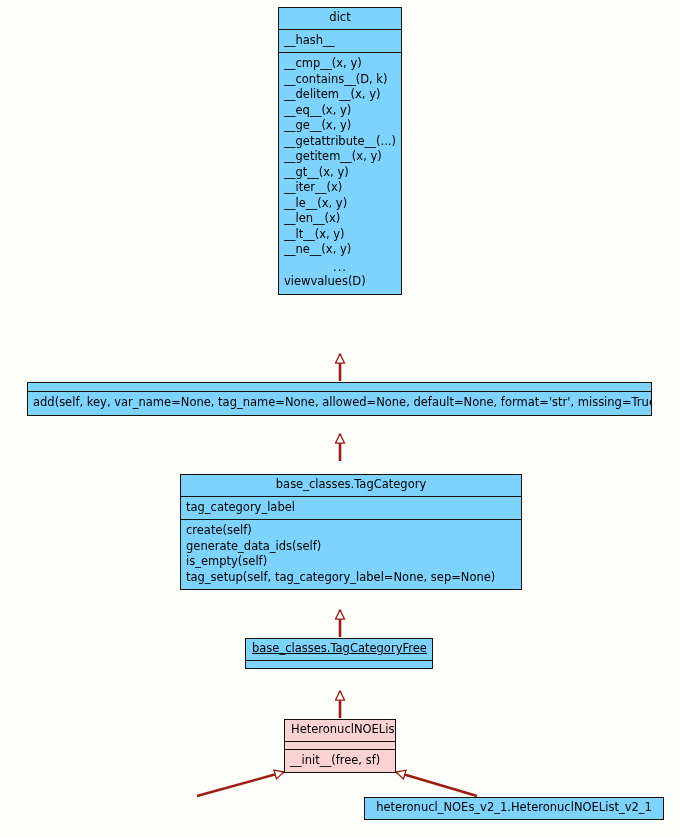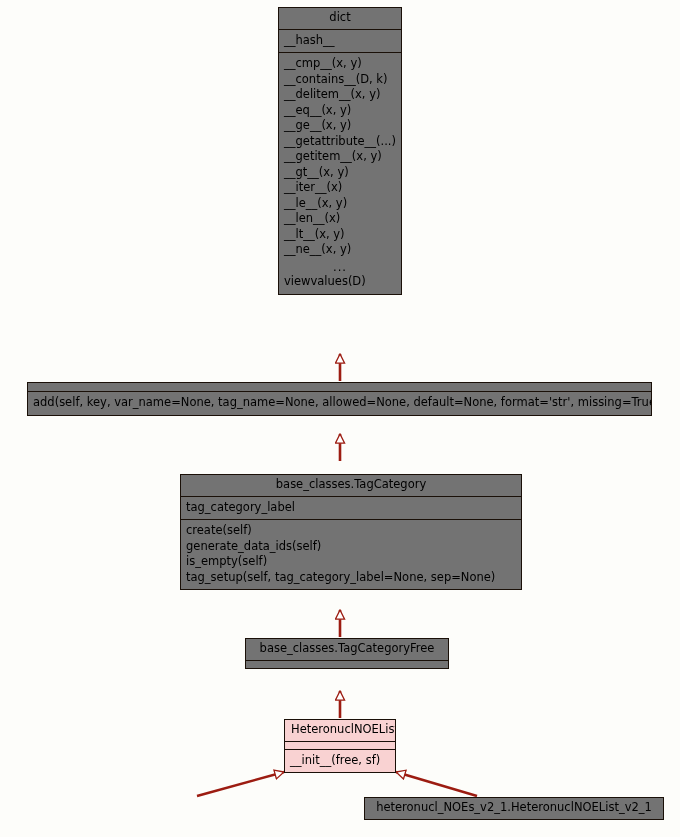--- a/index.html
+++ b/index.html
@@ -24,21 +24,21 @@
     position: absolute;
     left: 0; top: 0;
     width: 680px;
     height: 837px;
     pointer-events: none;
   }
   .uml-class {
     position: absolute;
     box-sizing: border-box;
     border: 1px solid #1a1008;
-    background: #737373;
+    background: #7dd3fc;
     color: #000000;
     font-size: 11.5px;
     line-height: 1;
   }
   .uml-class.highlight {
     background: #f9d2d2;
   }
   .compartment {
     box-sizing: border-box;
     overflow: hidden;
@@ -133,21 +133,21 @@
       <div class="member">tag_category_label</div>
     </div>
     <div class="compartment c-ops">
       <div class="member">create(self)</div>
       <div class="member">generate_data_ids(self)</div>
       <div class="member">is_empty(self)</div>
       <div class="member">tag_setup(self, tag_category_label=None, sep=None)</div>
     </div>
   </div>
 
-  <div class="uml-class" style="left:245px; top:638px; width:204px;">
+  <div class="uml-class" style="left:245px; top:638px; width:188px;text-decoration:underline;">
     <div class="compartment c-title">base_classes.TagCategoryFree</div>
     <div class="compartment c-empty"></div>
   </div>
 
   <div class="uml-class highlight" style="left:284px; top:719px; width:112px;">
     <div class="compartment c-title">HeteronuclNOEList</div>
     <div class="compartment c-empty"></div>
     <div class="compartment c-ops">
       <div class="member">__init__(free, sf)</div>
     </div>

